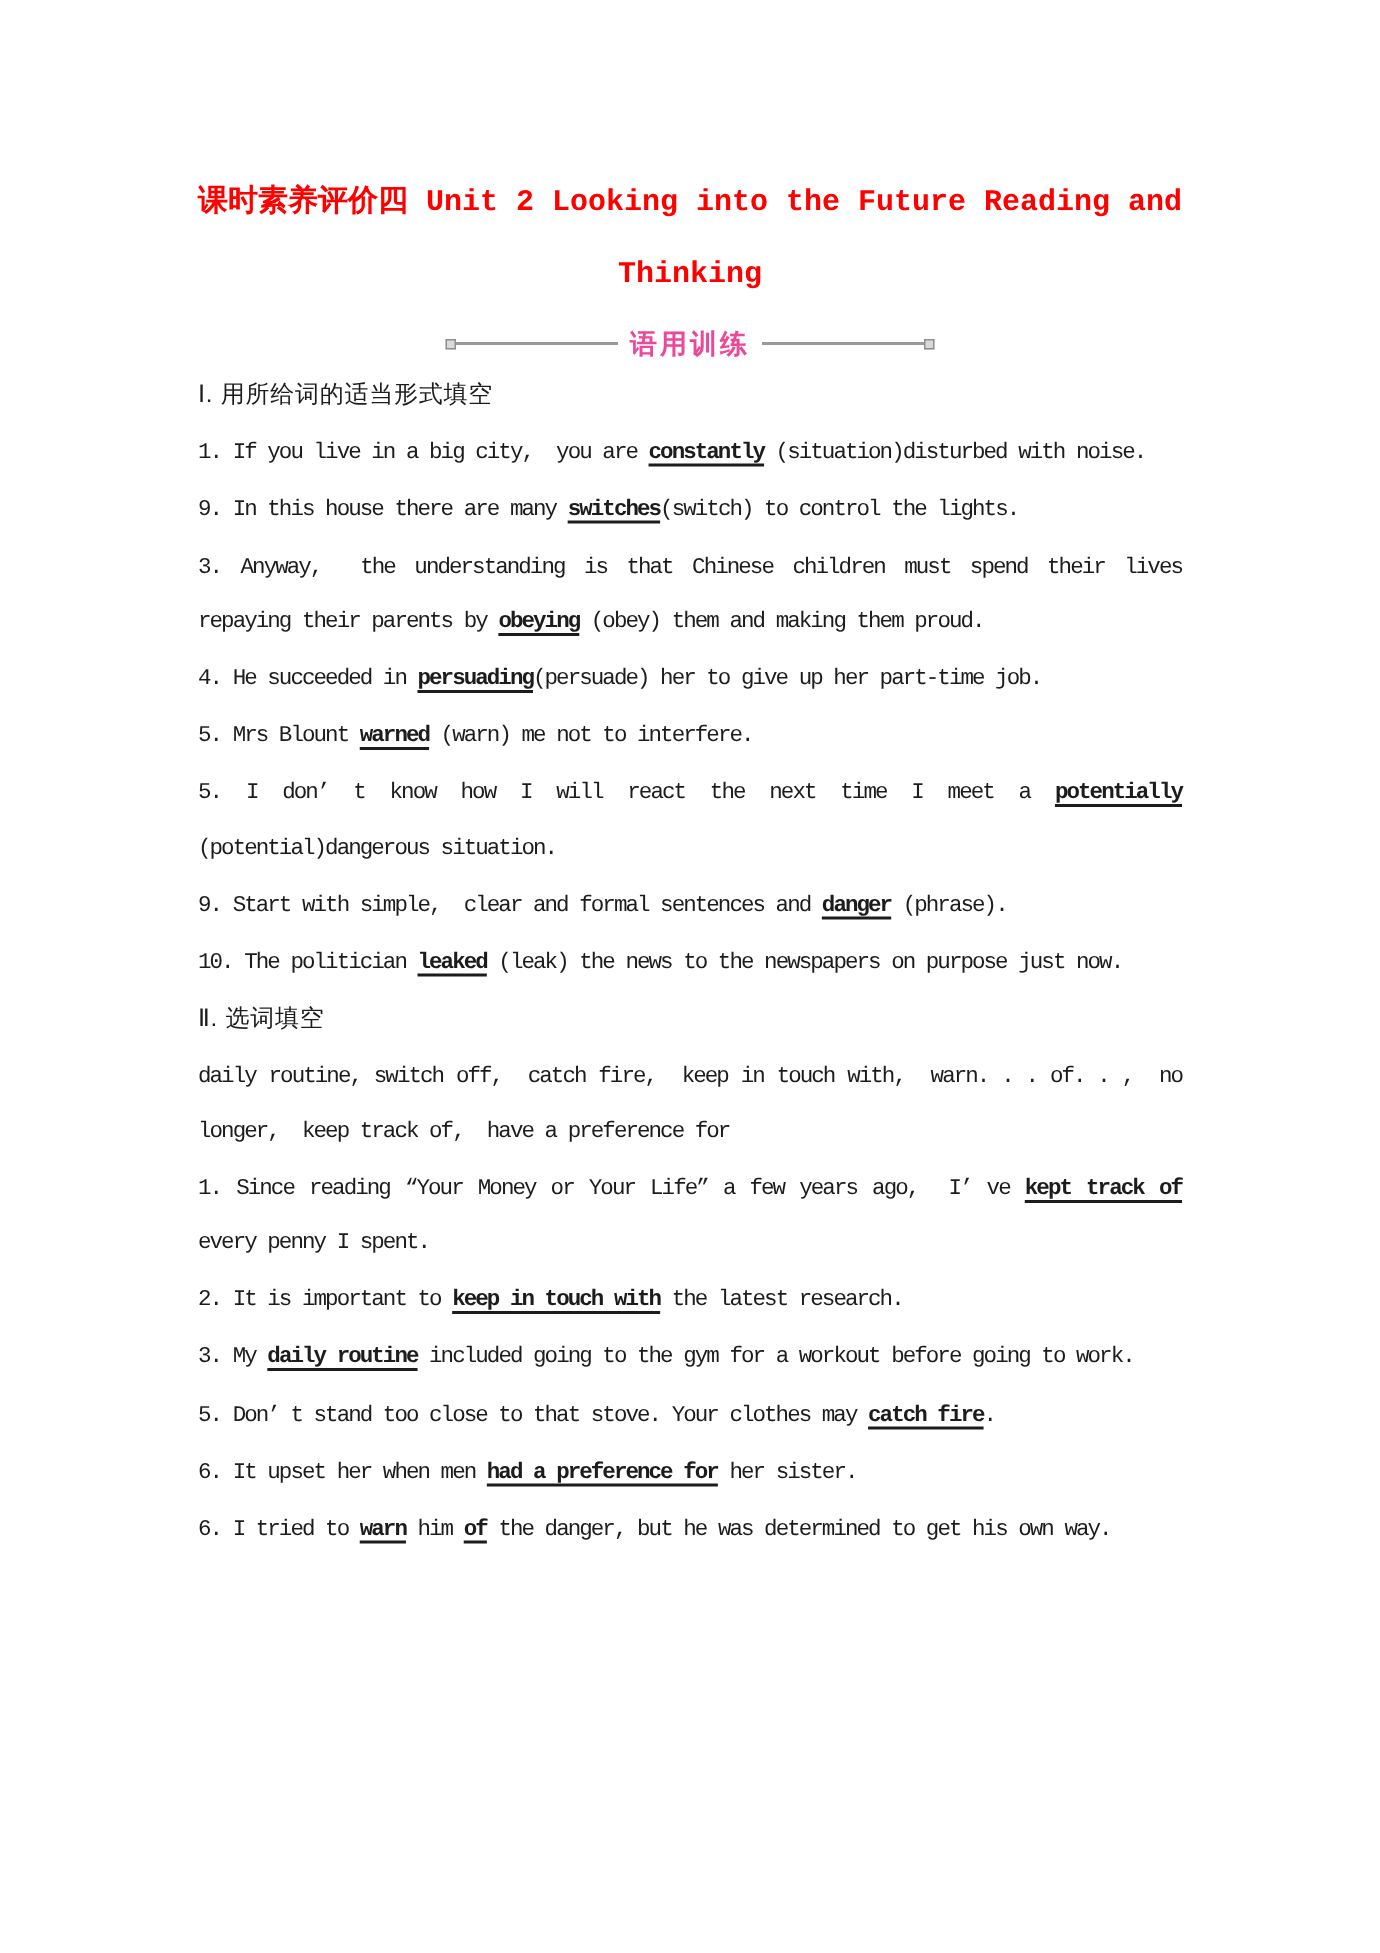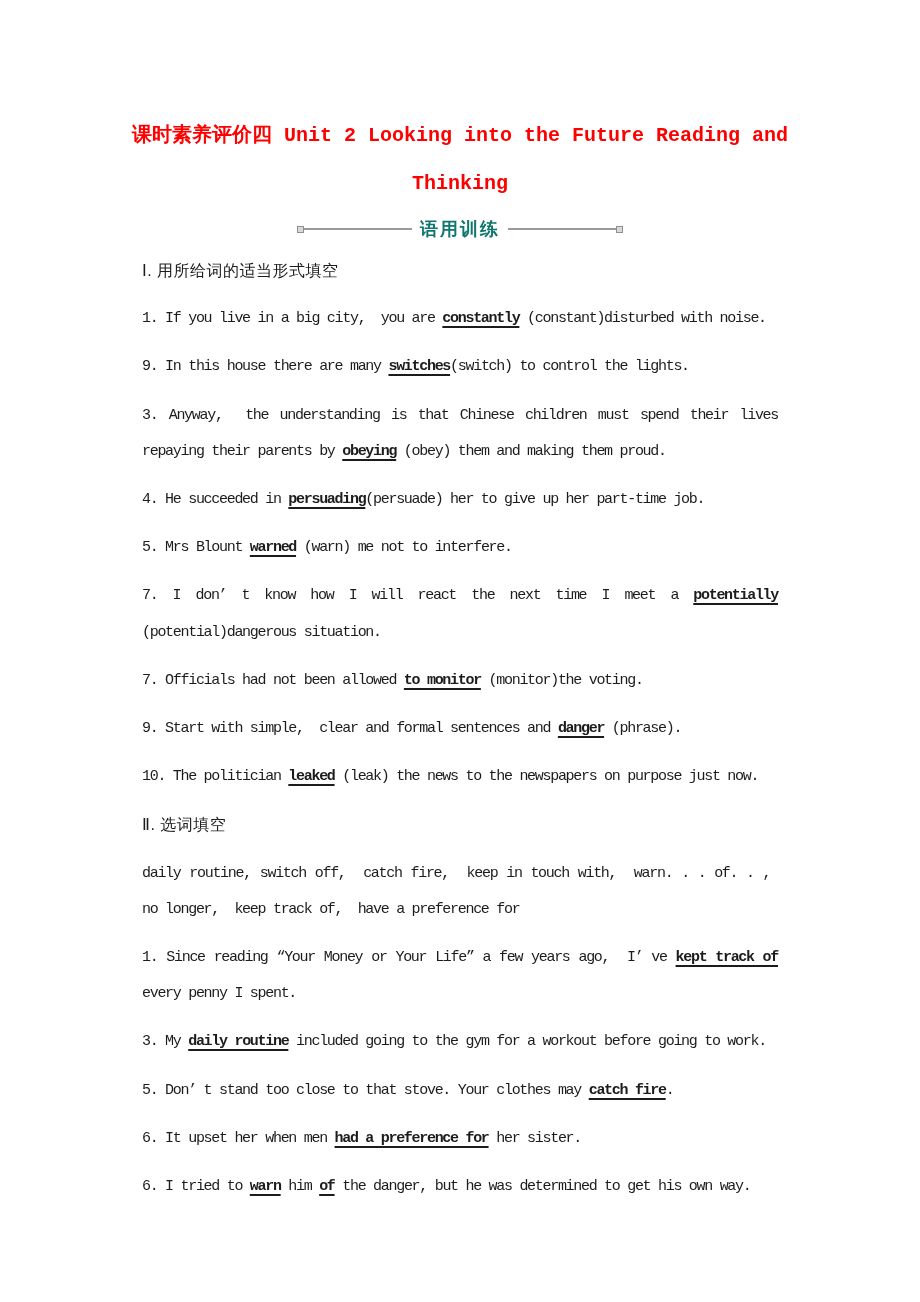--- a/index.html
+++ b/index.html
@@ -38,33 +38,33 @@
   }
   .banner .rule {
     width: 108px;
     height: 2px;
     background: #9a9a9a;
   }
   .banner .banner-label {
     font-family: "Liberation Sans", "DejaVu Sans", sans-serif;
     font-size: 18px;
     font-weight: bold;
-    color: #0f766e;
+    color: #ec4899;
     padding: 0 8px;
     letter-spacing: 2px;
     line-height: 24px;
   }
   .content {
     width: 660px;
     margin: 5px auto 0 auto;
     font-size: 15px;
     letter-spacing: -1.3px;
     line-height: 36.2px;
   }
-  .content p { margin: 12px; }
+  .content p { margin: 2px; }
   .line {
     text-align: justify;
     text-justify: inter-word;
   }
   .sec-heading {
     font-family: "Liberation Sans", "DejaVu Sans", sans-serif;
     font-size: 16px;
     letter-spacing: 0.5px;
     text-align: left;
   }
@@ -88,37 +88,37 @@
     <span class="banner-label">语用训练</span>
     <span class="rule"></span>
     <span class="sq"></span>
   </div>
 
   <div class="content">
 
     <p class="line sec-heading">Ⅰ. 用所给词的适当形式填空</p>
 
     <div>
-        <p class="line"><span>1. If you live in a big city,&nbsp; you are </span><span class="answer">constantly</span><span> (constant)disturbed with noise.</span></p>
+        <p class="line"><span>1. If you live in a big city,&nbsp; you are </span><span class="answer">constantly</span><span> (situation)disturbed with noise.</span></p>
         <p class="line"><span>9. In this house there are many </span><span class="answer">switches</span><span>(switch) to control the lights.</span></p>
         <p class="line"><span>3. Anyway,&nbsp; the understanding is that Chinese children must spend their lives repaying their parents by </span><span class="answer">obeying</span><span> (obey) them and making them proud.</span></p>
         <p class="line"><span>4. He succeeded in </span><span class="answer">persuading</span><span>(persuade) her to give up her part-time job.</span></p>
         <p class="line"><span>5. Mrs Blount </span><span class="answer">warned</span><span> (warn) me not to interfere.</span></p>
-        <p class="line"><span>7. I don’ t know how I will react the next time I meet a </span><span class="answer">potentially</span><span> (potential)dangerous situation.</span></p>
-        <p class="line"><span>7. Officials had not been allowed </span><span class="answer">to monitor</span><span> (monitor)the voting.</span></p>
+        <p class="line"><span>5. I don’ t know how I will react the next time I meet a </span><span class="answer">potentially</span><span> (potential)dangerous situation.</span></p>
         <p class="line"><span>9. Start with simple,&nbsp; clear and formal sentences and </span><span class="answer">danger</span><span> (phrase).</span></p>
         <p class="line"><span>10. The politician </span><span class="answer">leaked</span><span> (leak) the news to the newspapers on purpose just now.</span></p>
       </div>
 
     <p class="line sec-heading">Ⅱ. 选词填空</p>
 
     <p class="line">daily routine, switch off,&nbsp; catch fire,&nbsp; keep in touch with,&nbsp; warn. . . of. . ,&nbsp; no longer,&nbsp; keep track of,&nbsp; have a preference for</p>
 
     <div>
         <p class="line"><span>1. Since reading “Your Money or Your Life” a few years ago,&nbsp; I’ ve </span><span class="answer">kept track of</span><span> every penny I spent.</span></p>
+        <p class="line"><span>2. It is important to </span><span class="answer">keep in touch with</span><span> the latest research.</span></p>
         <p class="line"><span>3. My </span><span class="answer">daily routine</span><span> included going to the gym for a workout before going to work.</span></p>
         <p class="line"><span>5. Don’ t stand too close to that stove. Your clothes may </span><span class="answer">catch fire</span><span>.</span></p>
         <p class="line"><span>6. It upset her when men </span><span class="answer">had a preference for</span><span> her sister.</span></p>
         <p class="line"><span>6. I tried to </span><span class="answer">warn</span><span> him </span><span class="answer">of</span><span> the danger, but he was determined to get his own way.</span></p>
       </div>
 
   </div>
 
 </div>
 

